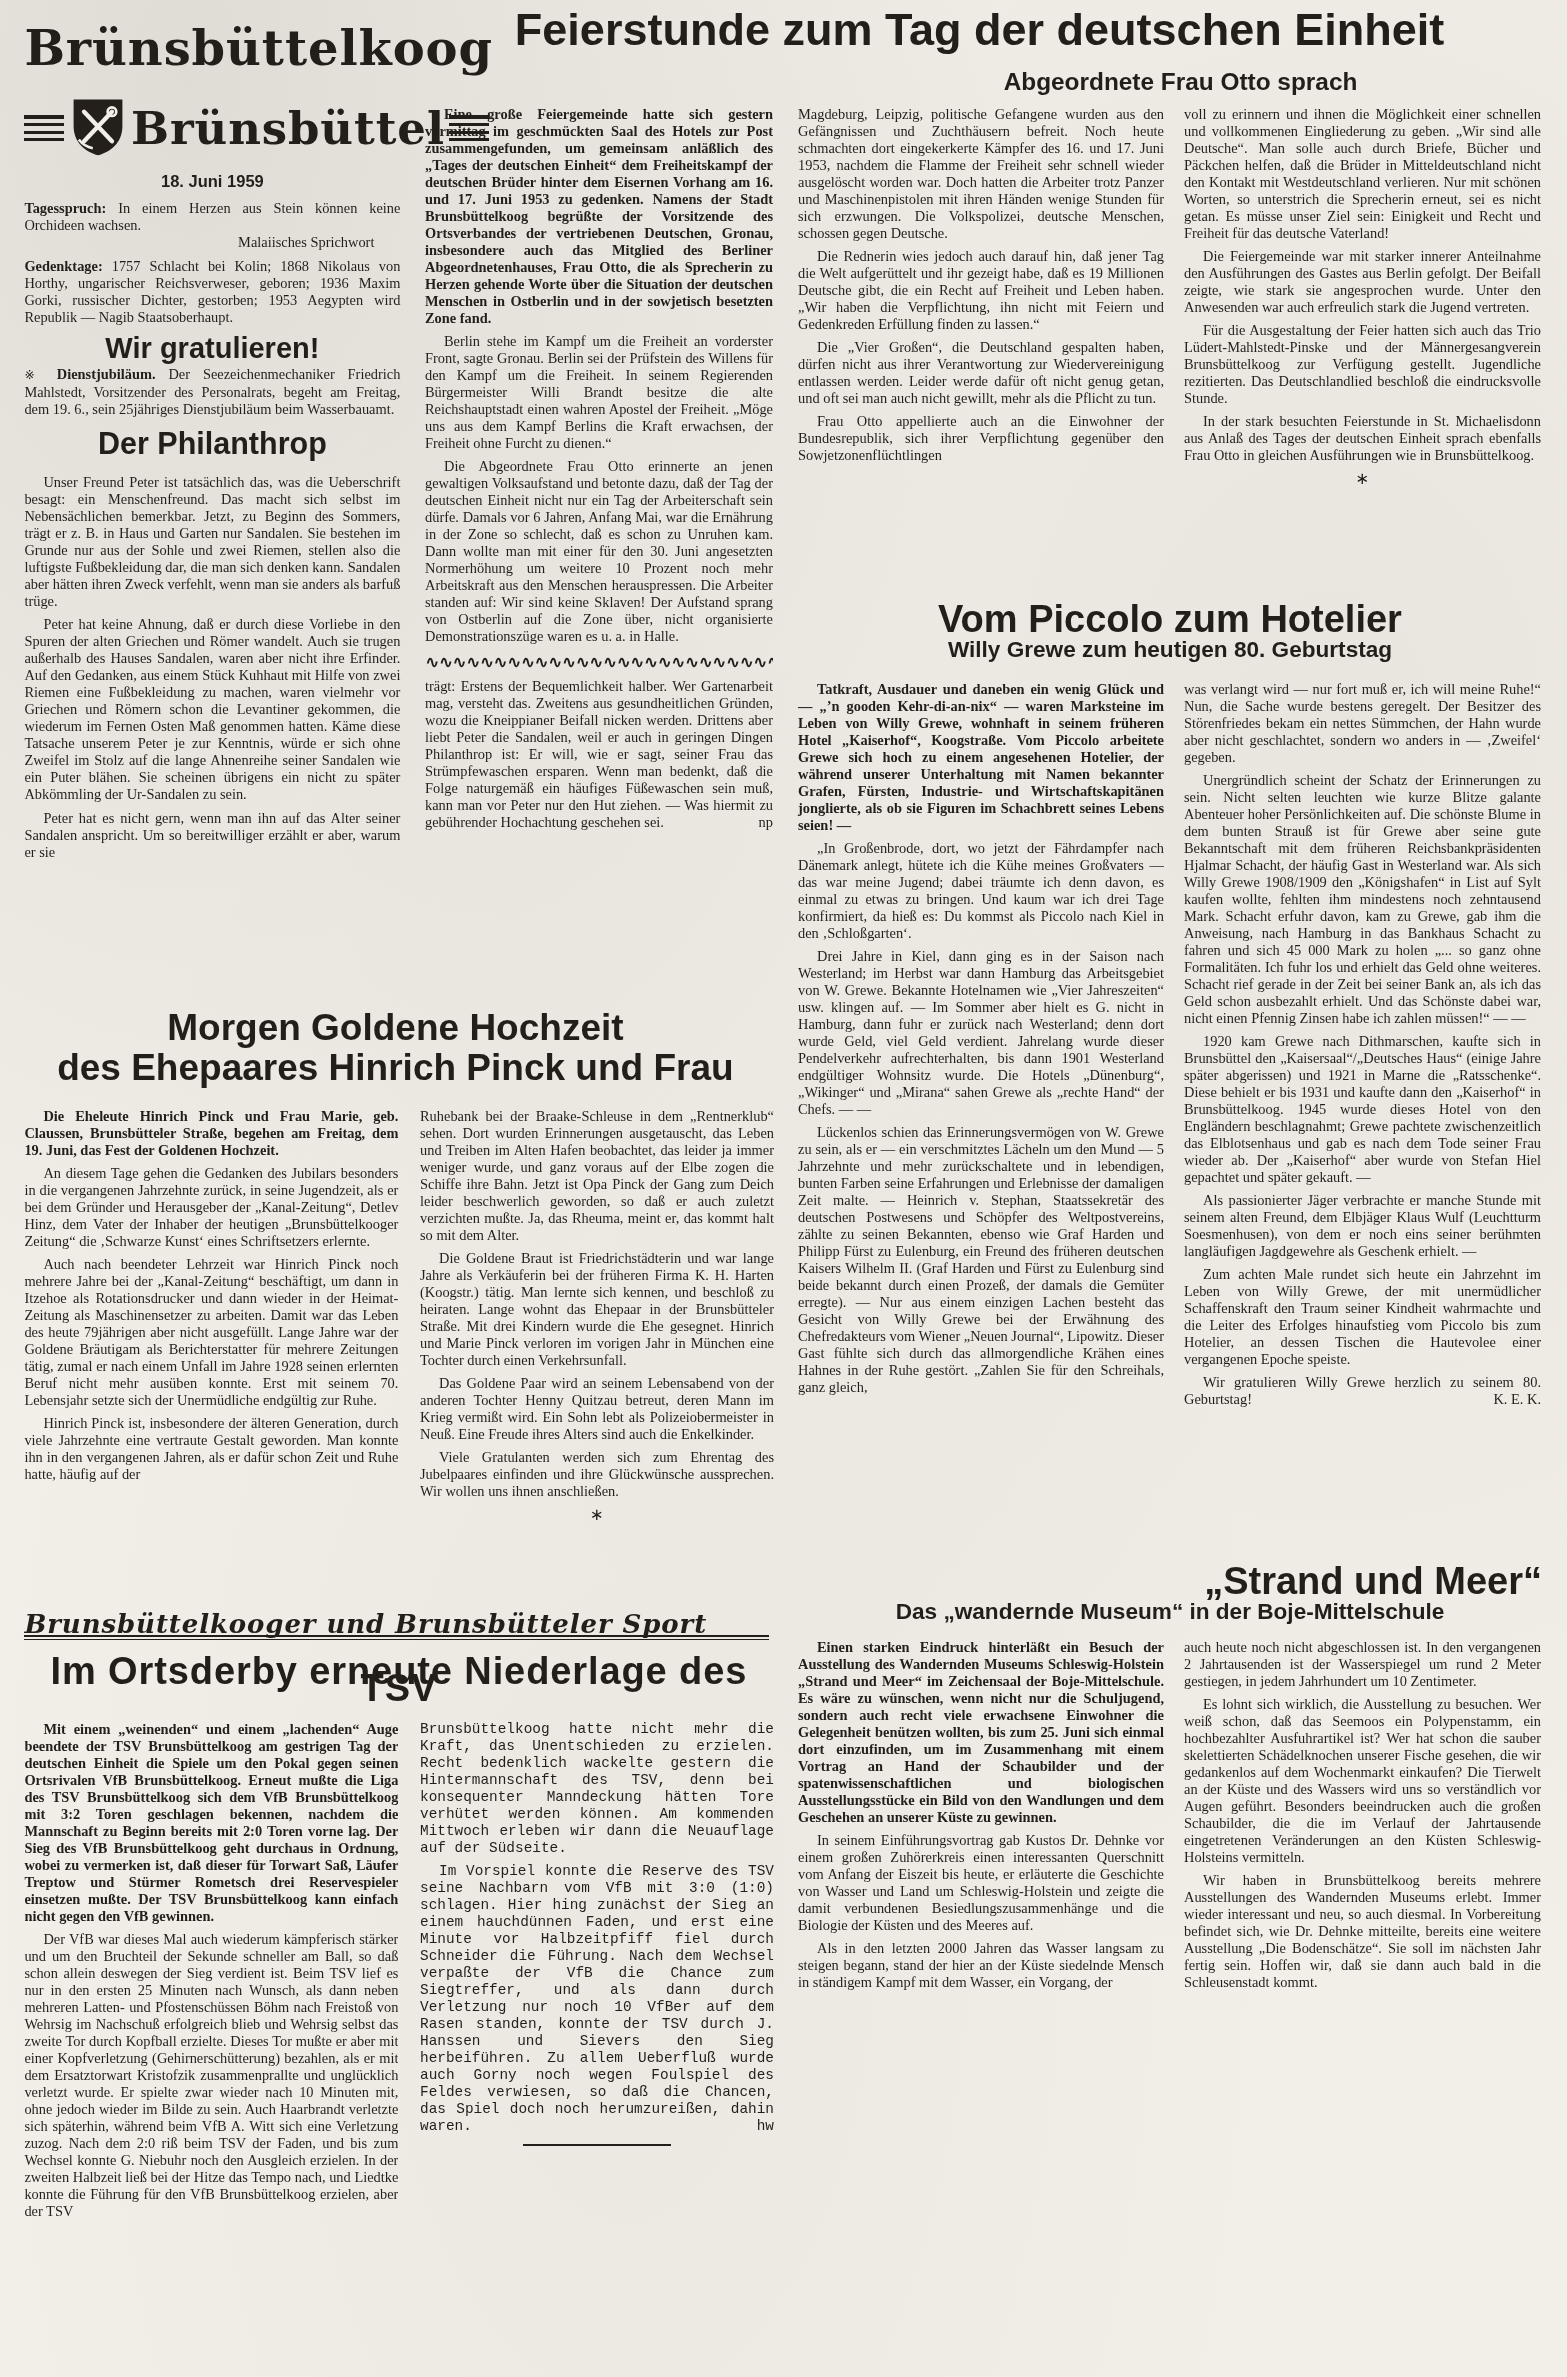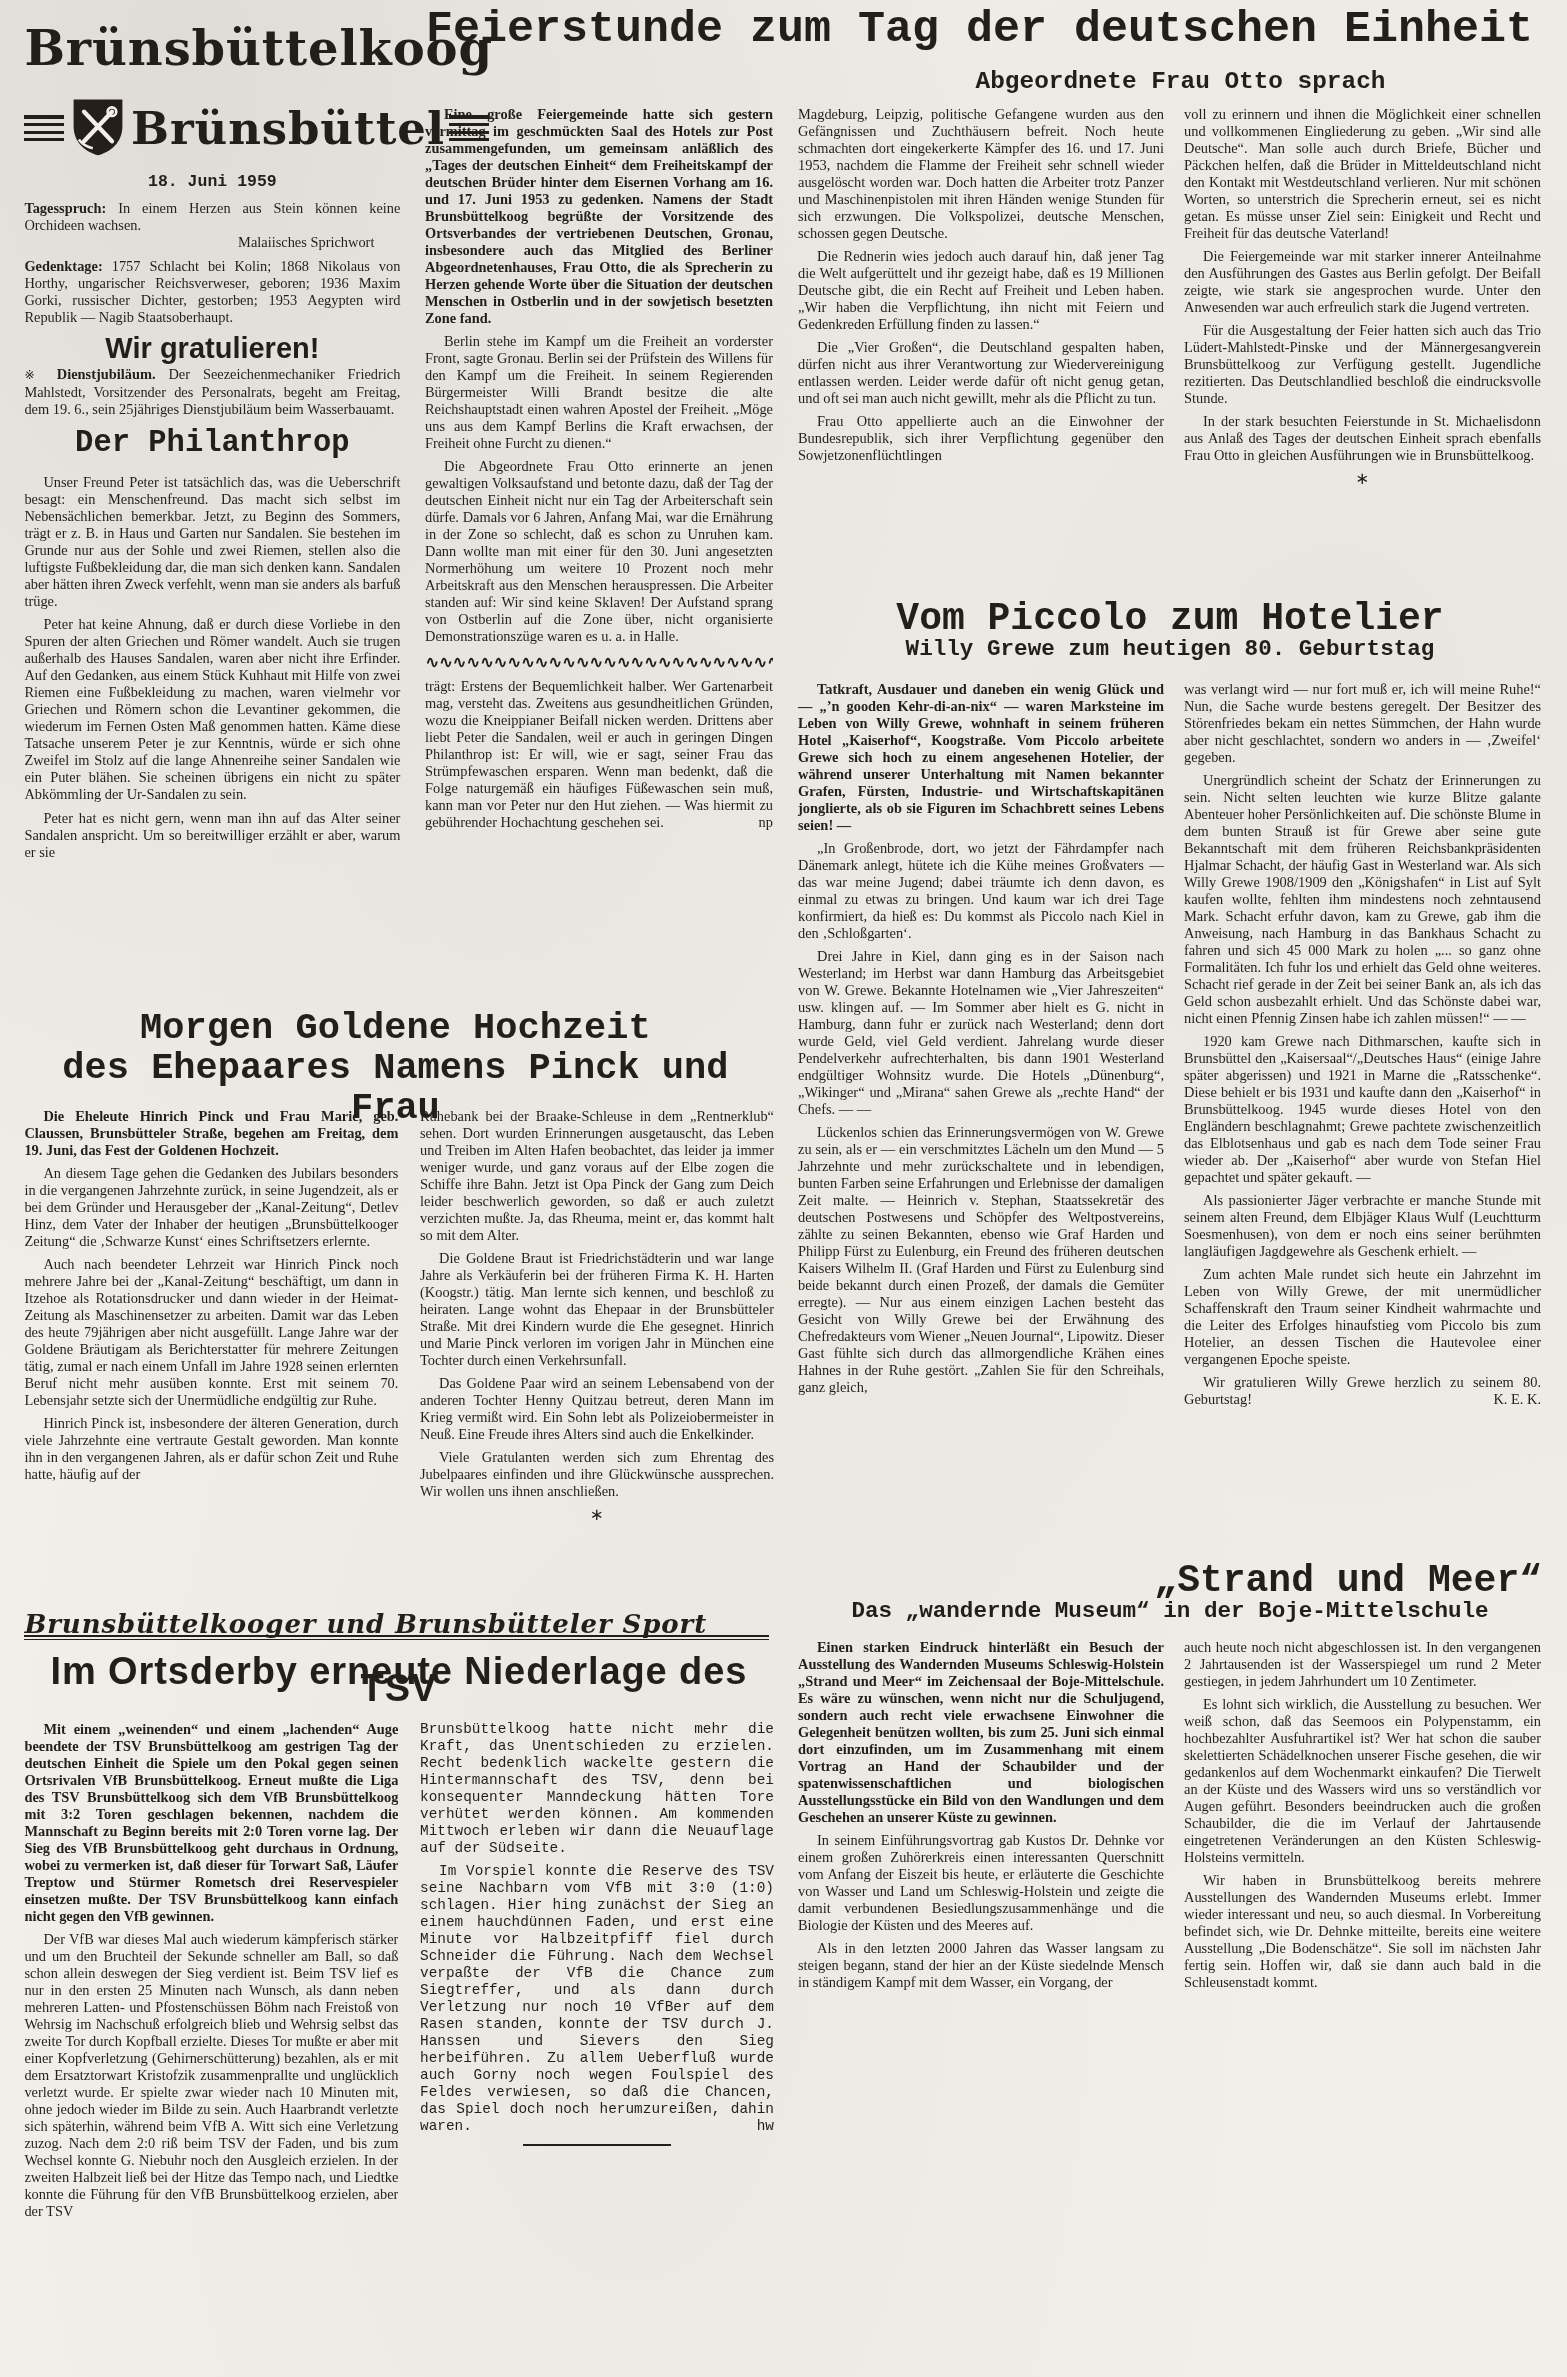--- a/index.html
+++ b/index.html
@@ -13,21 +13,21 @@
     color:#221e1a;
     font-family:"Liberation Serif","DejaVu Serif",serif;
     font-size:14.4px;line-height:17px;
   }
   .abs{position:absolute;}
   .col{position:absolute;text-align:justify;}
   .col p{margin:0 0 6.1px;text-indent:19px;}
   .col p.noindent{text-indent:0;}
   .col p.lead{font-weight:bold;text-indent:19px;}
   .center{text-align:center;}
-  .serifhead{font-family:Liberation Mono, monospace;font-weight:bold;}
+  .serifhead{font-family:Liberation Sans, sans-serif;font-weight:bold;}
   .sanshead{font-family:"Liberation Sans","DejaVu Sans",sans-serif;font-weight:bold;}
   .fraktur{font-family:"DejaVu Serif",serif;font-weight:900;letter-spacing:0.9px;}
   .smallcapslabel{font-weight:bold;}
   .signoff{float:right;font-weight:normal;}
   .endmark{display:block;text-align:center;font-family:"DejaVu Sans",sans-serif;font-size:16.5px;margin-top:3.5px;}
   .ornament-row{font-family:"DejaVu Sans",sans-serif;font-weight:bold;font-size:17.4px;
     letter-spacing:-0.9px;text-align:center;margin:8.7px 0 7px;white-space:nowrap;overflow:hidden;}
   .flagbars{display:inline-block;width:40px;height:26px;vertical-align:middle;
     background:repeating-linear-gradient(180deg,#221e1a 0 3.5px,transparent 3.5px 7.8px);}
   .doublerule{border-top:2.6px solid #221e1a;border-bottom:0.9px solid #221e1a;height:2.6px;}
@@ -128,21 +128,21 @@
     <p class="noindent">was verlangt wird — nur fort muß er, ich will meine Ruhe!“ Nun, die Sache wurde bestens geregelt. Der Besitzer des Störenfriedes bekam ein nettes Sümmchen, der Hahn wurde aber nicht geschlachtet, sondern wo anders in — ‚Zweifel‘ gegeben.</p>
     <p>Unergründlich scheint der Schatz der Erinnerungen zu sein. Nicht selten leuchten wie kurze Blitze galante Abenteuer hoher Persönlichkeiten auf. Die schönste Blume in dem bunten Strauß ist für Grewe aber seine gute Bekanntschaft mit dem früheren Reichsbankpräsidenten Hjalmar Schacht, der häufig Gast in Westerland war. Als sich Willy Grewe 1908/1909 den „Königshafen“ in List auf Sylt kaufen wollte, fehlten ihm mindestens noch zehntausend Mark. Schacht erfuhr davon, kam zu Grewe, gab ihm die Anweisung, nach Hamburg in das Bankhaus Schacht zu fahren und sich 45 000 Mark zu holen „... so ganz ohne Formalitäten. Ich fuhr los und erhielt das Geld ohne weiteres. Schacht rief gerade in der Zeit bei seiner Bank an, als ich das Geld schon ausbezahlt erhielt. Und das Schönste dabei war, nicht einen Pfennig Zinsen habe ich zahlen müssen!“ — —</p>
     <p>1920 kam Grewe nach Dithmarschen, kaufte sich in Brunsbüttel den „Kaisersaal“/„Deutsches Haus“ (einige Jahre später abgerissen) und 1921 in Marne die „Ratsschenke“. Diese behielt er bis 1931 und kaufte dann den „Kaiserhof“ in Brunsbüttelkoog. 1945 wurde dieses Hotel von den Engländern beschlagnahmt; Grewe pachtete zwischenzeitlich das Elblotsenhaus und gab es nach dem Tode seiner Frau wieder ab. Der „Kaiserhof“ aber wurde von Stefan Hiel gepachtet und später gekauft. —</p>
     <p>Als passionierter Jäger verbrachte er manche Stunde mit seinem alten Freund, dem Elbjäger Klaus Wulf (Leuchtturm Soesmenhusen), von dem er noch eins seiner berühmten langläufigen Jagdgewehre als Geschenk erhielt. —</p>
     <p>Zum achten Male rundet sich heute ein Jahrzehnt im Leben von Willy Grewe, der mit unermüdlicher Schaffenskraft den Traum seiner Kindheit wahrmachte und die Leiter des Erfolges hinaufstieg vom Piccolo bis zum Hotelier, an dessen Tischen die Hautevolee einer vergangenen Epoche speiste.</p>
     <p><span>Wir gratulieren Willy Grewe herzlich zu seinem 80. Geburtstag!</span> <span class="signoff">K. E. K.</span></p>
   </div>
 
   <div class="abs center" style="left:24.4px;top:1008px;width:742px;">
     <div class="serifhead" style="font-size:37px;line-height:40px;">Morgen Goldene Hochzeit</div>
-    <div class="serifhead" style="font-size:37px;line-height:40px;">des Ehepaares Namens Pinck und Frau</div>
+    <div class="serifhead" style="font-size:37px;line-height:40px;">des Ehepaares Hinrich Pinck und Frau</div>
   </div>
 
   <div class="col" style="left:24.4px;top:1108px;width:374px;">
     <p class="lead">Die Eheleute Hinrich Pinck und Frau Marie, geb. Claussen, Brunsbütteler Straße, begehen am Freitag, dem 19. Juni, das Fest der Goldenen Hochzeit.</p>
     <p>An diesem Tage gehen die Gedanken des Jubilars besonders in die vergangenen Jahrzehnte zurück, in seine Jugendzeit, als er bei dem Gründer und Herausgeber der „Kanal-Zeitung“, Detlev Hinz, dem Vater der Inhaber der heutigen „Brunsbüttelkooger Zeitung“ die ‚Schwarze Kunst‘ eines Schriftsetzers erlernte.</p>
     <p>Auch nach beendeter Lehrzeit war Hinrich Pinck noch mehrere Jahre bei der „Kanal-Zeitung“ beschäftigt, um dann in Itzehoe als Rotationsdrucker und dann wieder in der Heimat-Zeitung als Maschinensetzer zu arbeiten. Damit war das Leben des heute 79jährigen aber nicht ausgefüllt. Lange Jahre war der Goldene Bräutigam als Berichterstatter für mehrere Zeitungen tätig, zumal er nach einem Unfall im Jahre 1928 seinen erlernten Beruf nicht mehr ausüben konnte. Erst mit seinem 70. Lebensjahr setzte sich der Unermüdliche endgültig zur Ruhe.</p>
     <p>Hinrich Pinck ist, insbesondere der älteren Generation, durch viele Jahrzehnte eine vertraute Gestalt geworden. Man konnte ihn in den vergangenen Jahren, als er dafür schon Zeit und Ruhe hatte, häufig auf der</p>
   </div>
   <div class="col" style="left:420px;top:1108px;width:354px;">
     <p class="noindent">Ruhebank bei der Braake-Schleuse in dem „Rentnerklub“ sehen. Dort wurden Erinnerungen ausgetauscht, das Leben und Treiben im Alten Hafen beobachtet, das leider ja immer weniger wurde, und ganz voraus auf der Elbe zogen die Schiffe ihre Bahn. Jetzt ist Opa Pinck der Gang zum Deich leider beschwerlich geworden, so daß er auch zuletzt verzichten mußte. Ja, das Rheuma, meint er, das kommt halt so mit dem Alter.</p>

